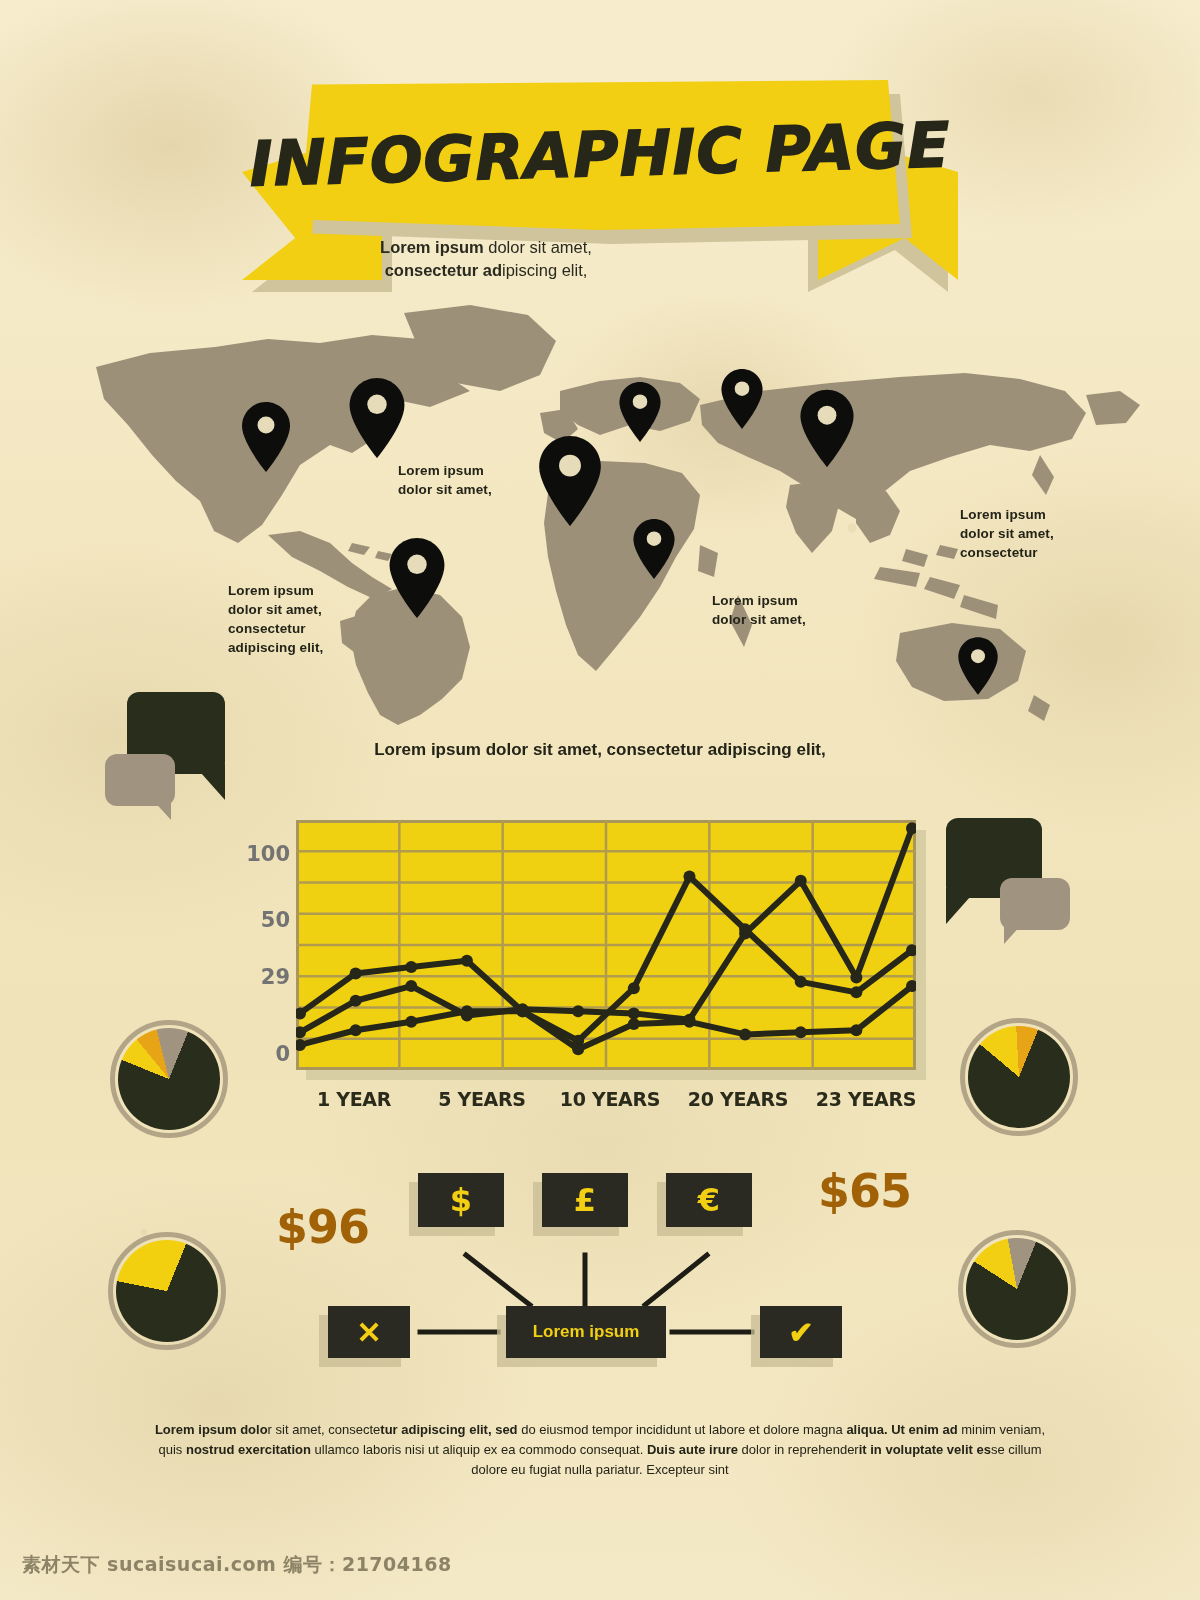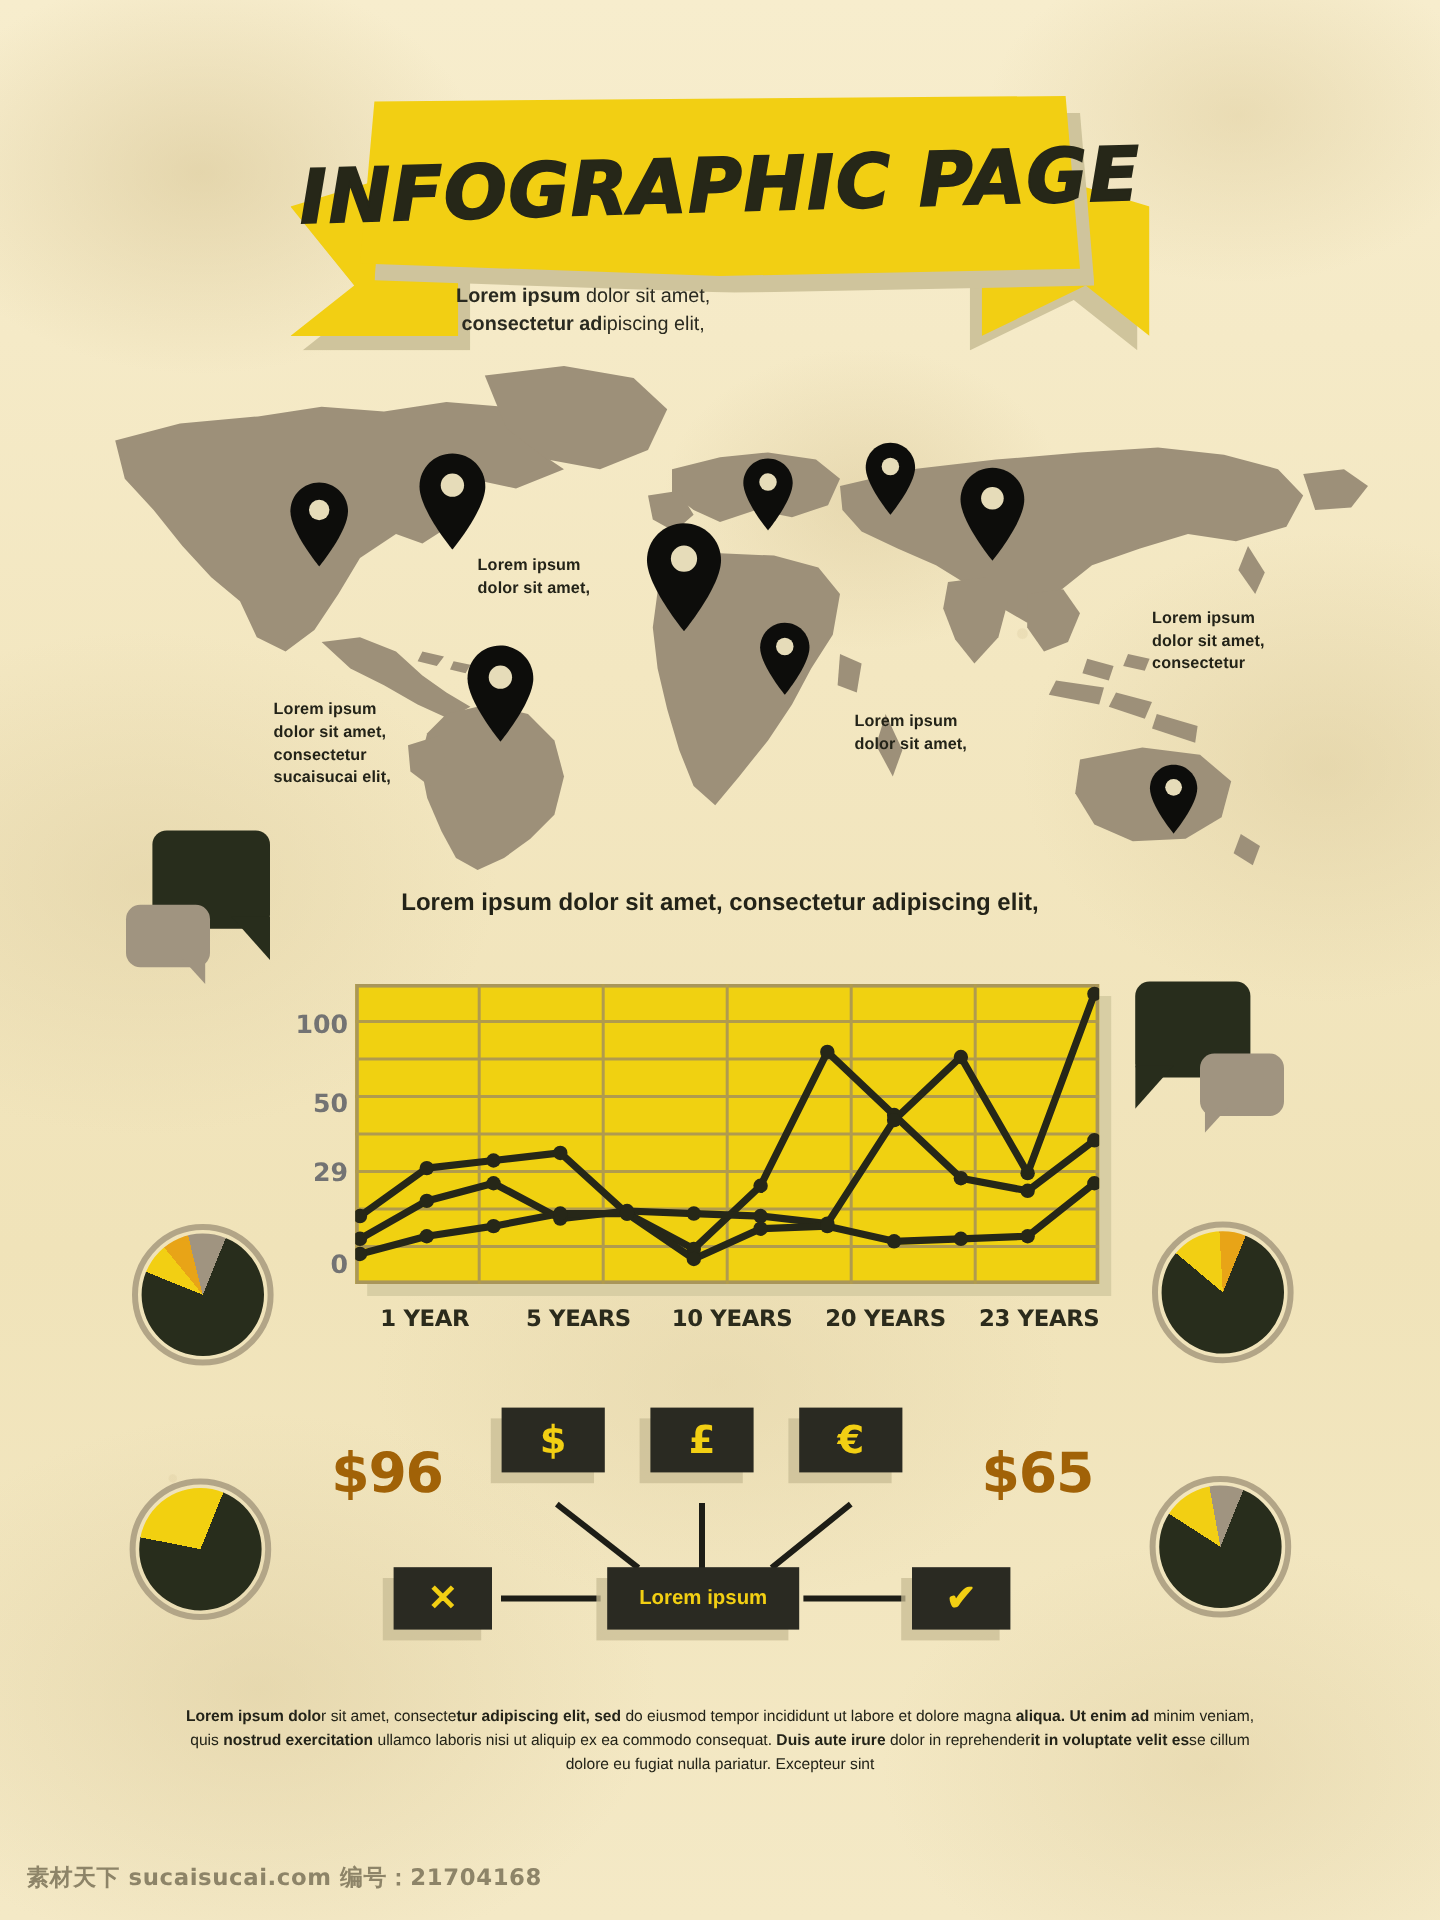--- a/index.html
+++ b/index.html
@@ -69,21 +69,21 @@
   #map-area{position:absolute;left:0;top:295px;width:1200px;height:440px;}
   #map-svg{position:absolute;left:0;top:0;}
   .pin{position:absolute;}
   .map-label{
     position:absolute;font-size:13.5px;font-weight:bold;color:#232318;
     line-height:1.42;letter-spacing:.1px;
   }
 
   #map-caption{
     position:absolute;left:0;top:738px;width:1200px;text-align:center;
-    font-size:20px;font-weight:bold;color:#232318;line-height:1.42;
+    font-size:17px;font-weight:bold;color:#232318;line-height:1.42;
   }
 
   
   .bubble{position:absolute;}
   .bub-box{position:absolute;border-radius:12px;}
 
   
   #chart-block{position:absolute;left:250px;top:812px;width:680px;height:320px;}
   #chart-shadow{position:absolute;left:56px;top:18px;width:620px;height:250px;background:#d8cea4;}
   #chart-plot{position:absolute;left:46px;top:8px;width:620px;height:250px;background:#f0d111;border:3px solid #a9965a;box-sizing:border-box;}
@@ -230,21 +230,21 @@
   </svg>
 
   <div class="map-label" style="left:398px;top:166px;">
       <div>Lorem ipsum</div>
       <div>dolor sit amet,</div>
     </div>
   <div class="map-label" style="left:228px;top:286px;">
       <div>Lorem ipsum</div>
       <div>dolor sit amet,</div>
       <div>consectetur</div>
-      <div>sucaisucai elit,</div>
+      <div>adipiscing elit,</div>
     </div>
   <div class="map-label" style="left:712px;top:296px;">
       <div>Lorem ipsum</div>
       <div>dolor sit amet,</div>
     </div>
   <div class="map-label" style="left:960px;top:210px;">
       <div>Lorem ipsum</div>
       <div>dolor sit amet,</div>
       <div>consectetur</div>
     </div>
@@ -370,21 +370,21 @@
   <g stroke="#1d1d16" stroke-width="5" stroke-linecap="square">
     <line x1="466" y1="1255" x2="530" y2="1305"></line>
     <line x1="585" y1="1255" x2="585" y2="1305"></line>
     <line x1="707" y1="1255" x2="645" y2="1305"></line>
     <line x1="420" y1="1332" x2="498" y2="1332"></line>
     <line x1="672" y1="1332" x2="752" y2="1332"></line>
   </g>
 </svg>
 
 <div class="big-amount" style="left:276px;top:1200px;">$96</div>
-<div class="big-amount" style="left:818px;top:1200px;">$65</div>
+<div class="big-amount" style="left:818px;top:1164px;">$65</div>
 
 <div class="cur-box" style="left:418px;top:1173px;">
   <span>$</span>
 </div>
 <div class="cur-box" style="left:542px;top:1173px;">
   <span>£</span>
 </div>
 <div class="cur-box" style="left:666px;top:1173px;">
   <span>€</span>
 </div>

